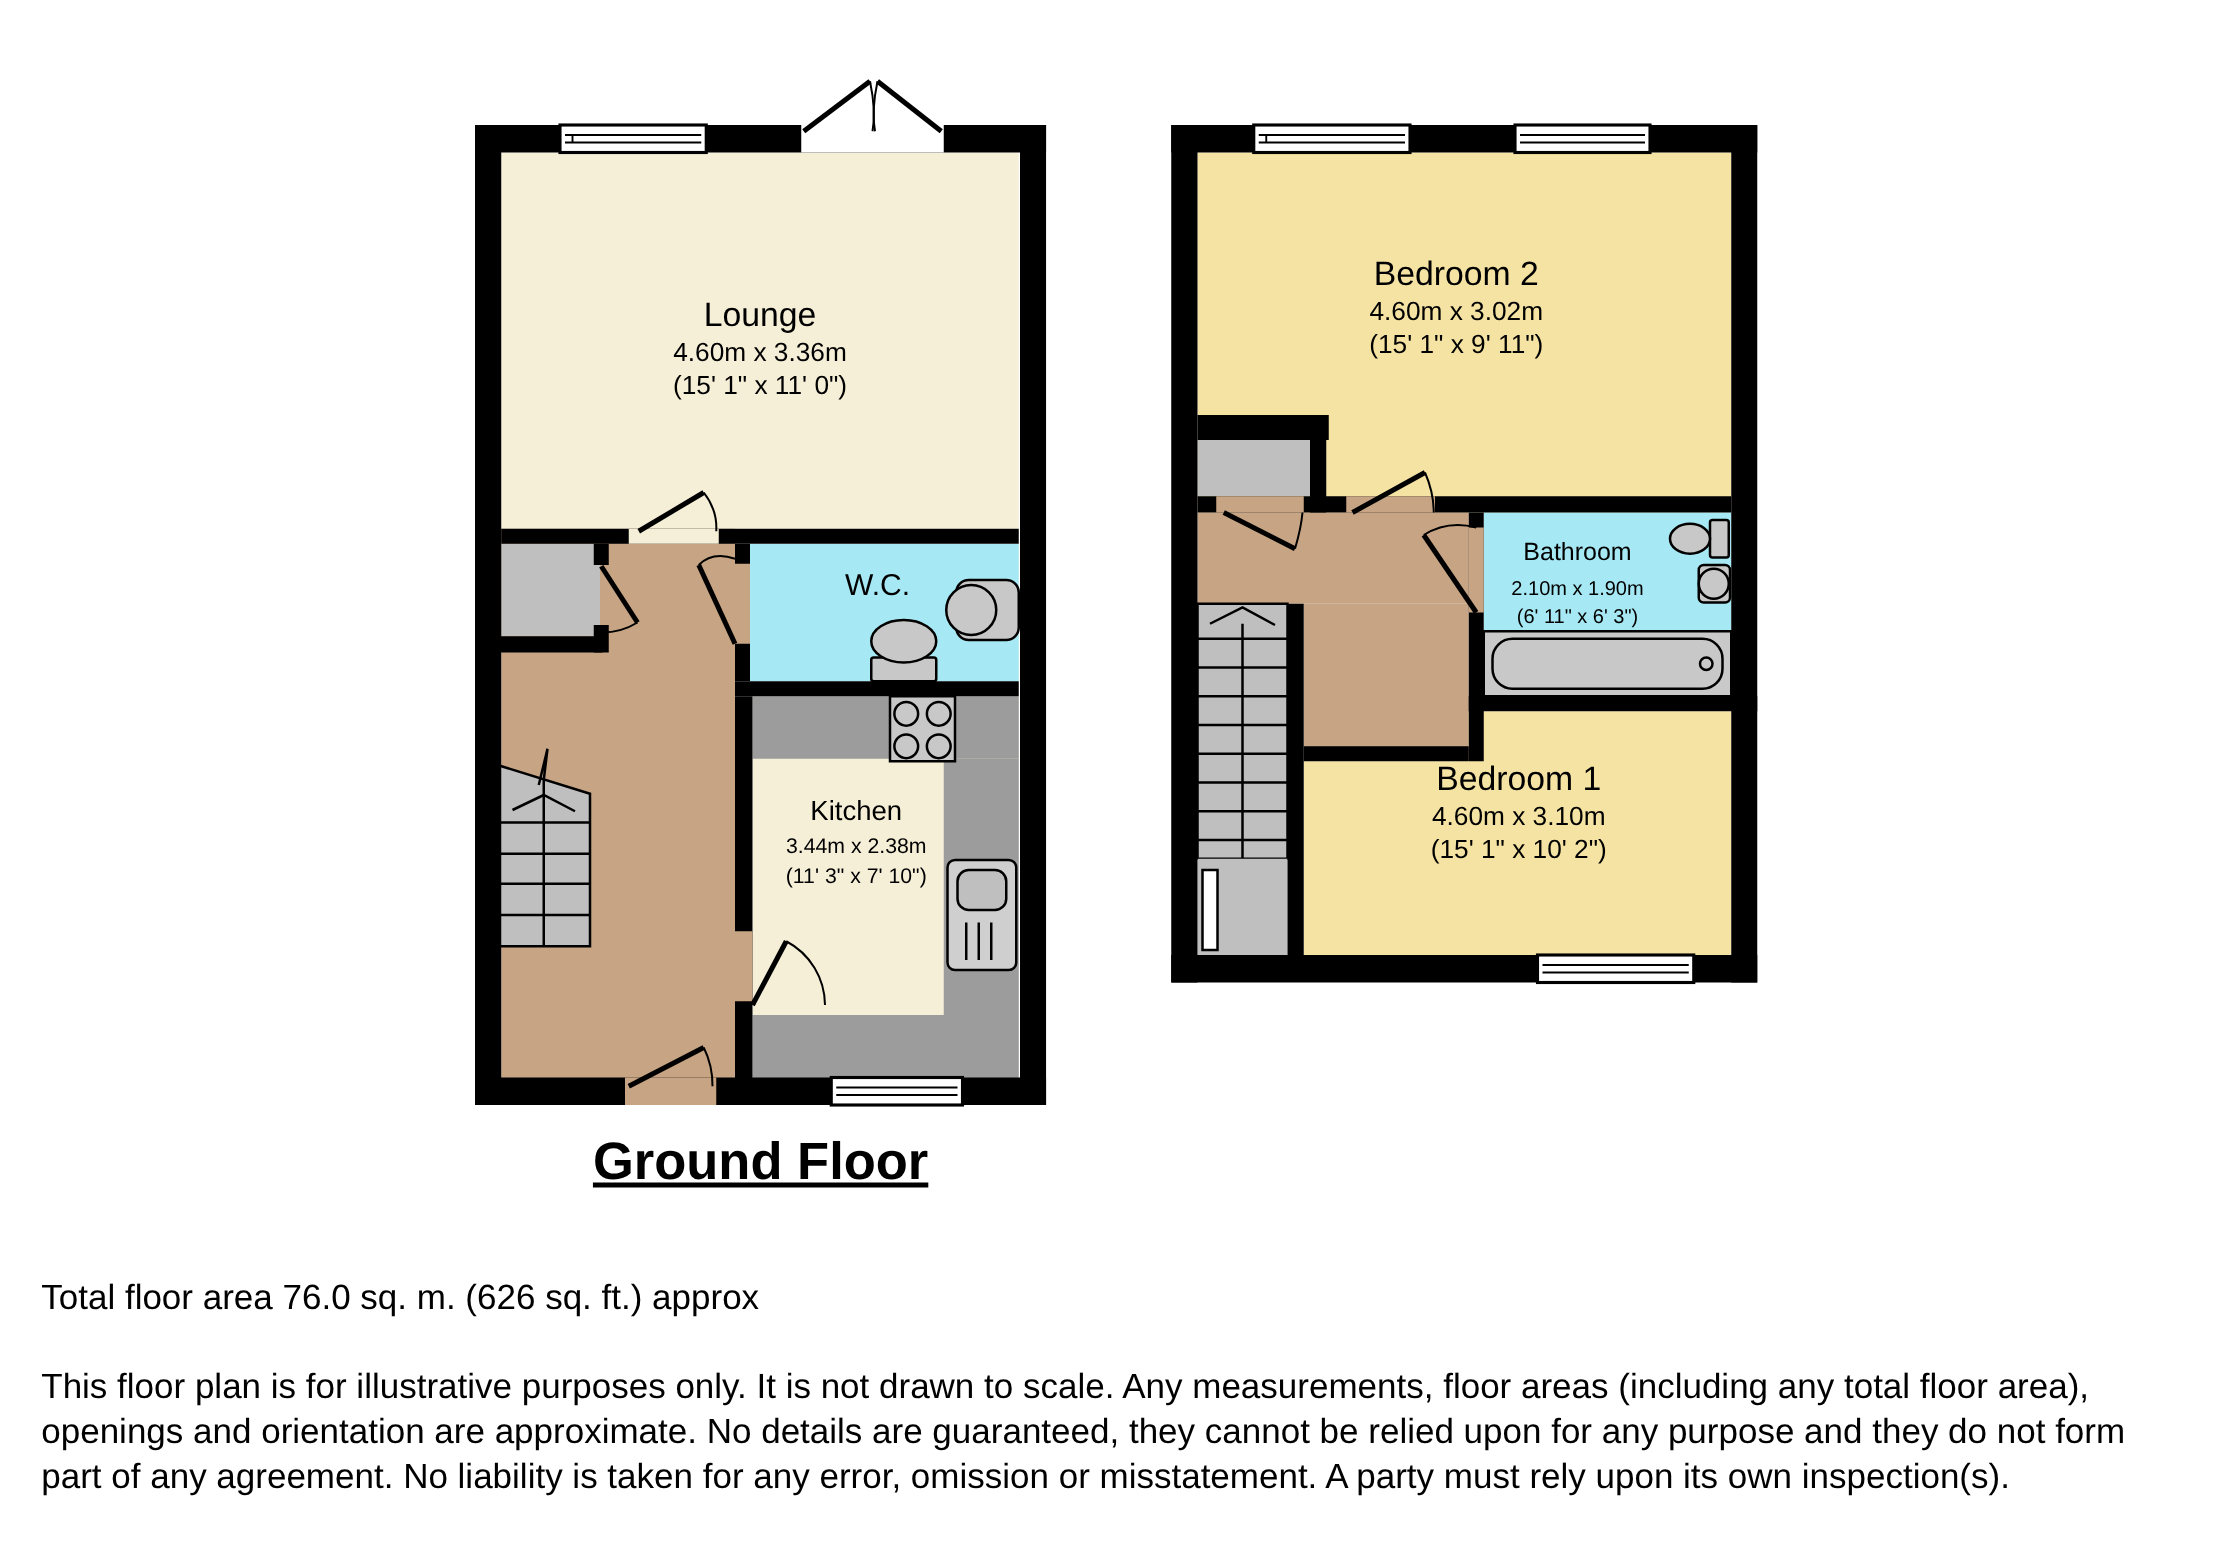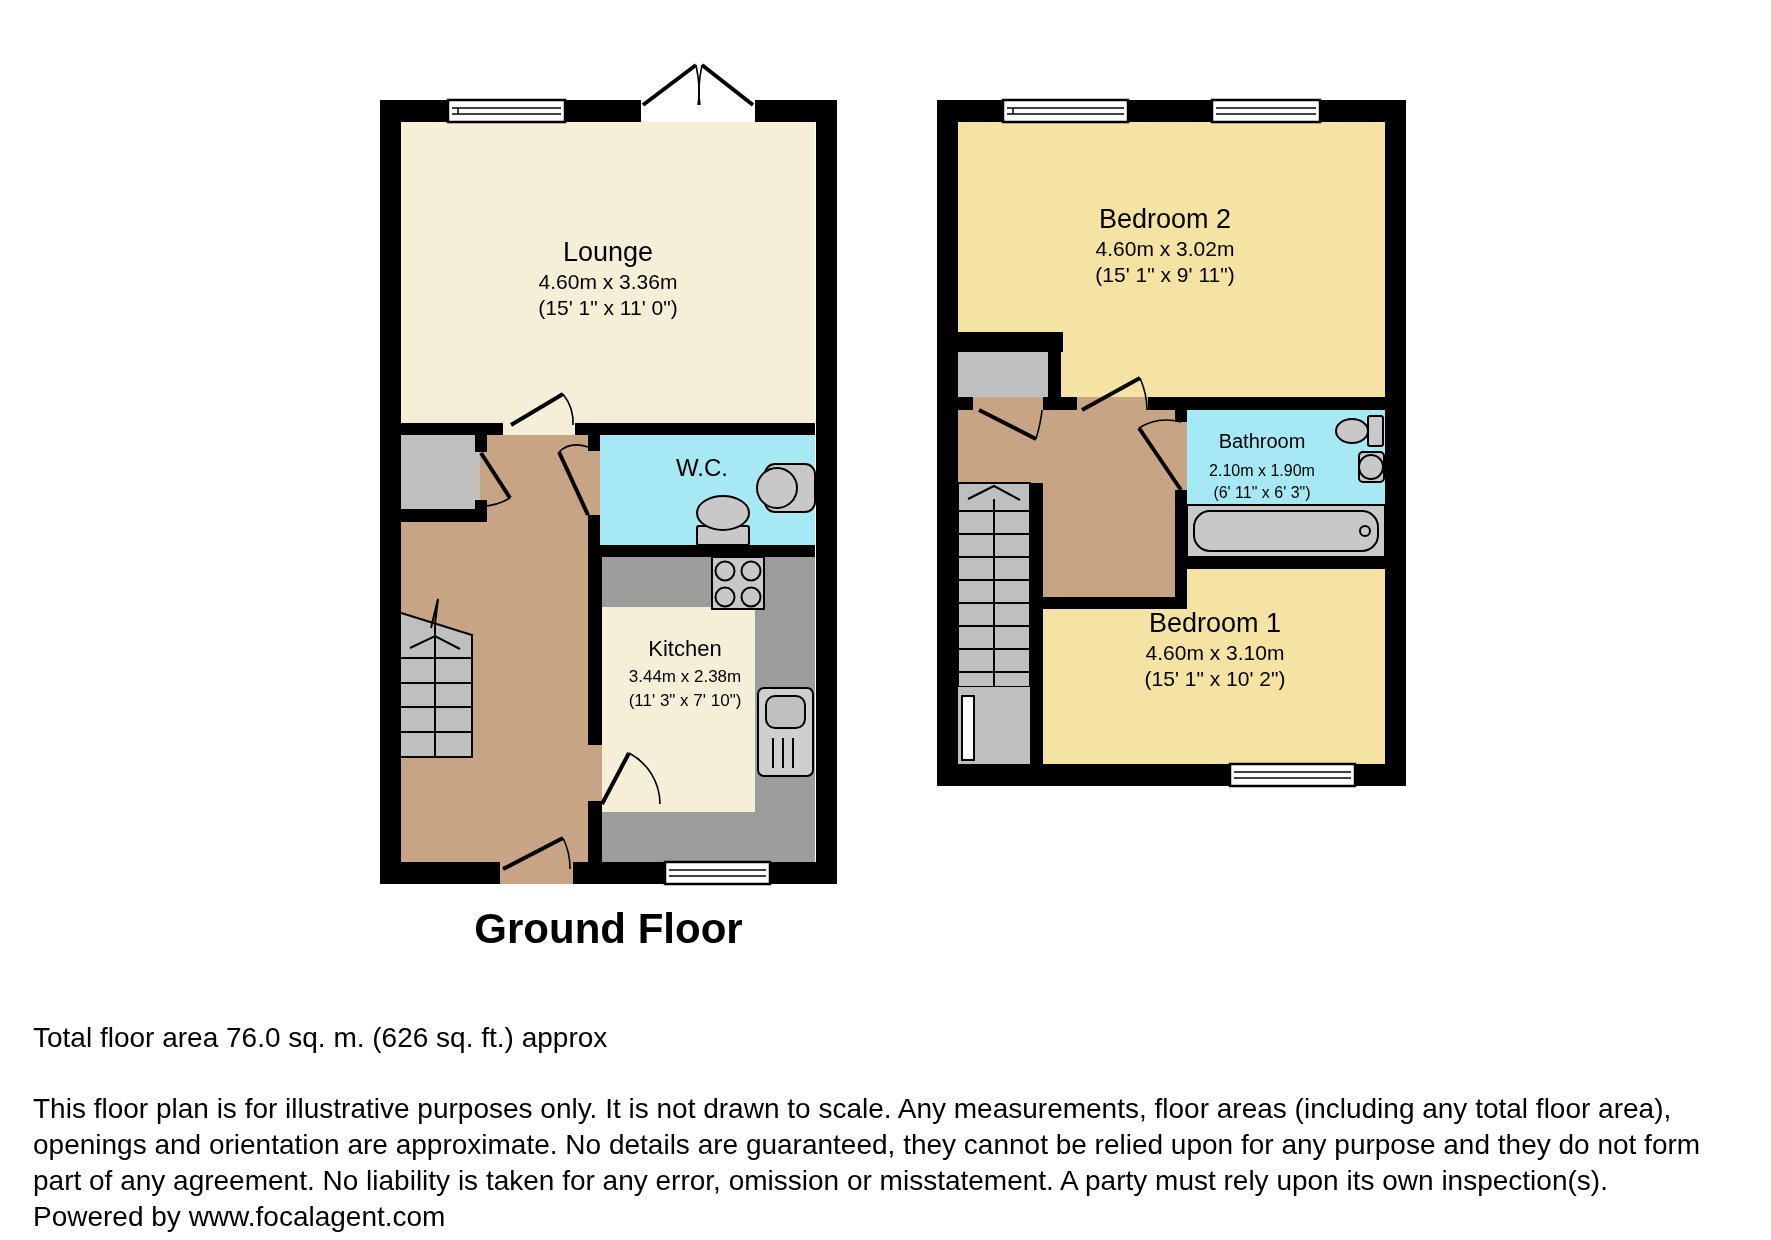--- a/index.html
+++ b/index.html
@@ -5,21 +5,21 @@
   :root{
     --wall:#000000; --cream:#F6EFD7; --yellow:#F5E3A3; --cyan:#A6E8F3;
     --tan:#C7A584; --grey_light:#BFBFBF; --grey_counter:#9C9C9C;
     --fixture:#C8C8C8; --bg:#FFFFFF;
   }
   html,body{margin:0;padding:0;background:var(--bg);}
   .page{position:relative;width:1771px;height:1240px;background:var(--bg);
         font-family:"Liberation Sans", sans-serif;overflow:hidden;}
   .plan{position:absolute;}
   .floor-title{position:absolute;font-weight:bold;font-size:42px;color:#000;
-        text-align:center;letter-spacing:0px;}
+        text-align:center;letter-spacing:0px;text-decoration:underline;}
   .footer-total{position:absolute;left:33px;top:1022px;font-size:28px;color:#000;}
   .disclaimer{position:absolute;left:33px;top:1076px;font-size:28px;color:#000;line-height:36px;margin-top:15px;}
   svg text{font-family:"Liberation Sans", sans-serif;fill:#000;}
   .room-name{font-size:27px;}
   .room-dims{font-size:21px;}
   .room-name-sm{font-size:22px;}
   .room-dims-sm{font-size:17px;}
   .wall{fill:var(--wall);}
   .f-cream{fill:var(--cream);} .f-yellow{fill:var(--yellow);} .f-cyan{fill:var(--cyan);}
   .f-tan{fill:var(--tan);} .f-glight{fill:var(--grey_light);} .f-gcount{fill:var(--grey_counter);}
@@ -259,16 +259,15 @@
     <text class="room-dims" x="280" y="630" text-anchor="middle">(15' 1" x 10' 2")</text>
   </svg>
 
   <div class="floor-title" style="left:380px;top:905px;width:457px;">Ground Floor</div>
 
   <div class="footer-total">Total floor area 76.0 sq. m. (626 sq. ft.) approx</div>
   <div class="disclaimer">
     <div>This floor plan is for illustrative purposes only. It is not drawn to scale. Any measurements, floor areas (including any total floor area),</div>
     <div>openings and orientation are approximate. No details are guaranteed, they cannot be relied upon for any purpose and they do not form</div>
     <div>part of any agreement. No liability is taken for any error, omission or misstatement. A party must rely upon its own inspection(s).</div>
-    <div>Powered by www.focalagent.com</div>
   </div>
 
 </div>
 
 </body></html>

